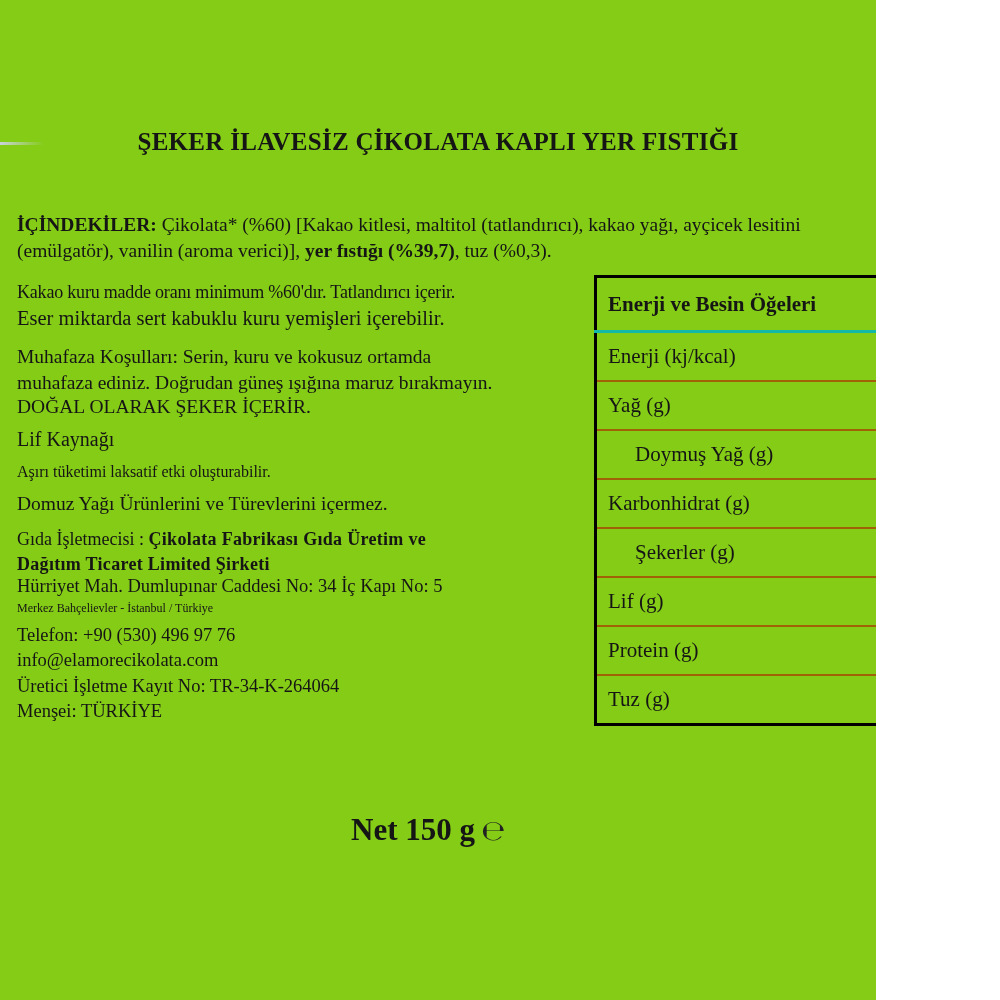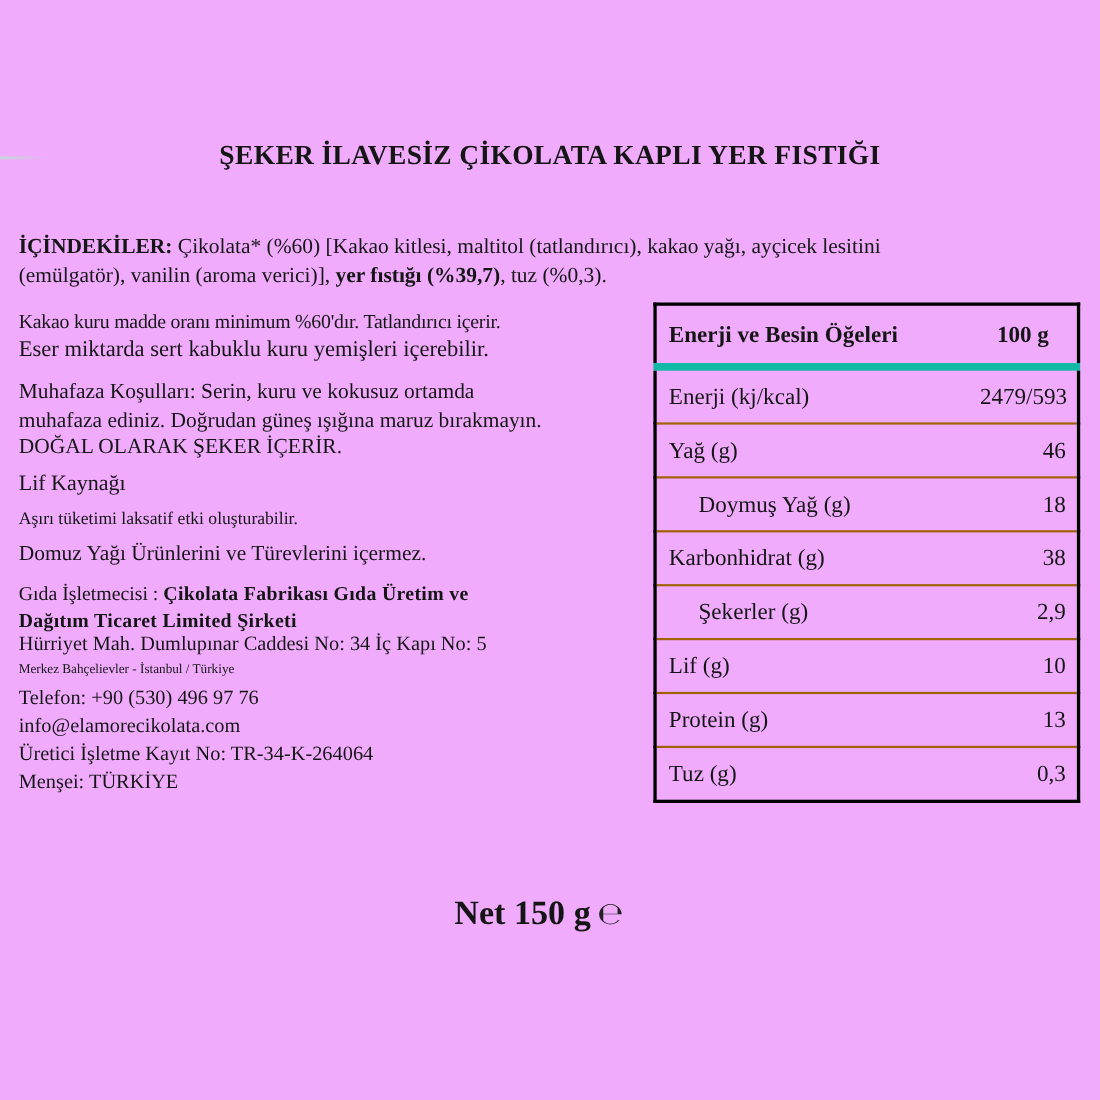--- a/index.html
+++ b/index.html
@@ -2,23 +2,23 @@
 <html><head>
 <meta charset="utf-8">
 <style>
   html, body {
     margin: 0;
     padding: 0;
     background: #ffffff;
   }
   .page {
     position: relative;
-    width: 1000px;
+    width: 876px;
     height: 1000px;
-    background: #f0abfc;
+    background: #84cc16;
     font-family: "Liberation Serif", serif;
     color: #151515;
     overflow: hidden;
   }
   .line { white-space: nowrap; }
 
   .artifact-line {
     position: absolute;
     left: 0; top: 142px;
     width: 44px; height: 3px;
@@ -71,21 +71,21 @@
     table-layout: fixed;
     border: 3px solid #000;
   }
   table.nutrition th, table.nutrition td {
     padding: 0 10px 0 11px;
     font-size: 21px;
     vertical-align: middle;
   }
   table.nutrition thead th { height: 52px; }
   table.nutrition tbody td { height: 47px; border-top: 2px solid #a16207; }
-  table.nutrition thead { border-bottom: 7px solid #14b8a6; }
+  table.nutrition thead { border-bottom: 3px solid #14b8a6; }
   .th-label { text-align: left; font-weight: bold; width: 68%; }
   .th-value { text-align: center; font-weight: bold; }
   .td-label { text-align: left; }
   .td-label.indent { padding-left: 38px; }
   .td-value { text-align: right; }
 
   .net {
     position: absolute;
     top: 812px; left: 0;
     width: 100%;

